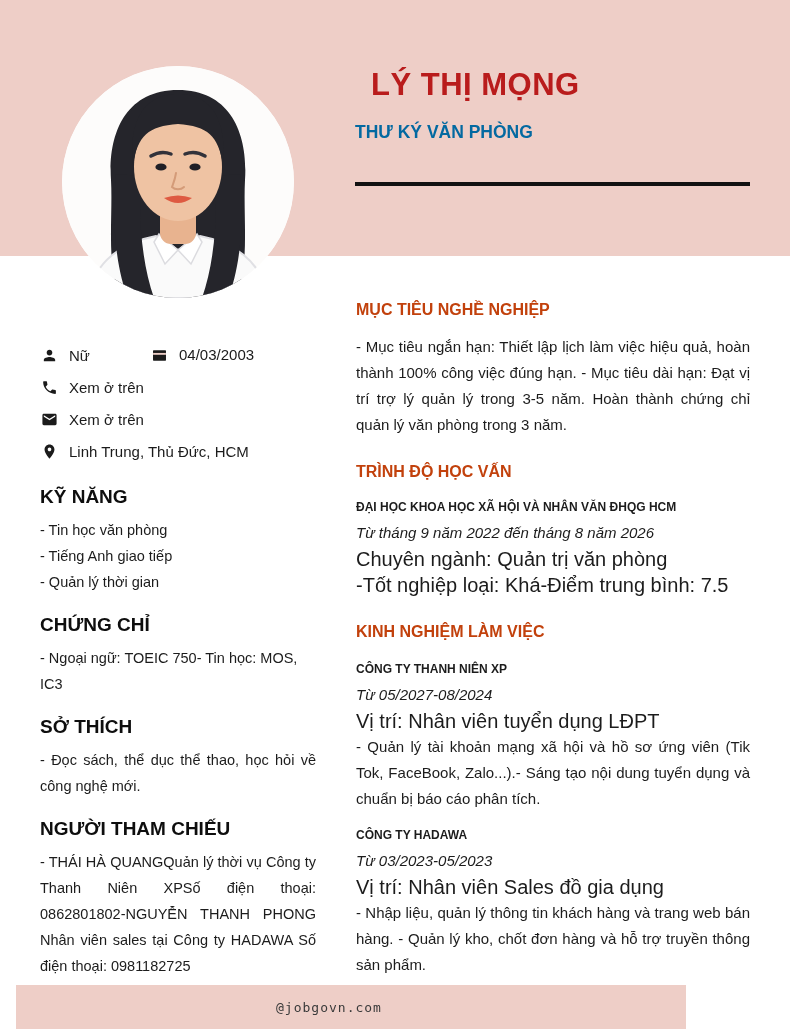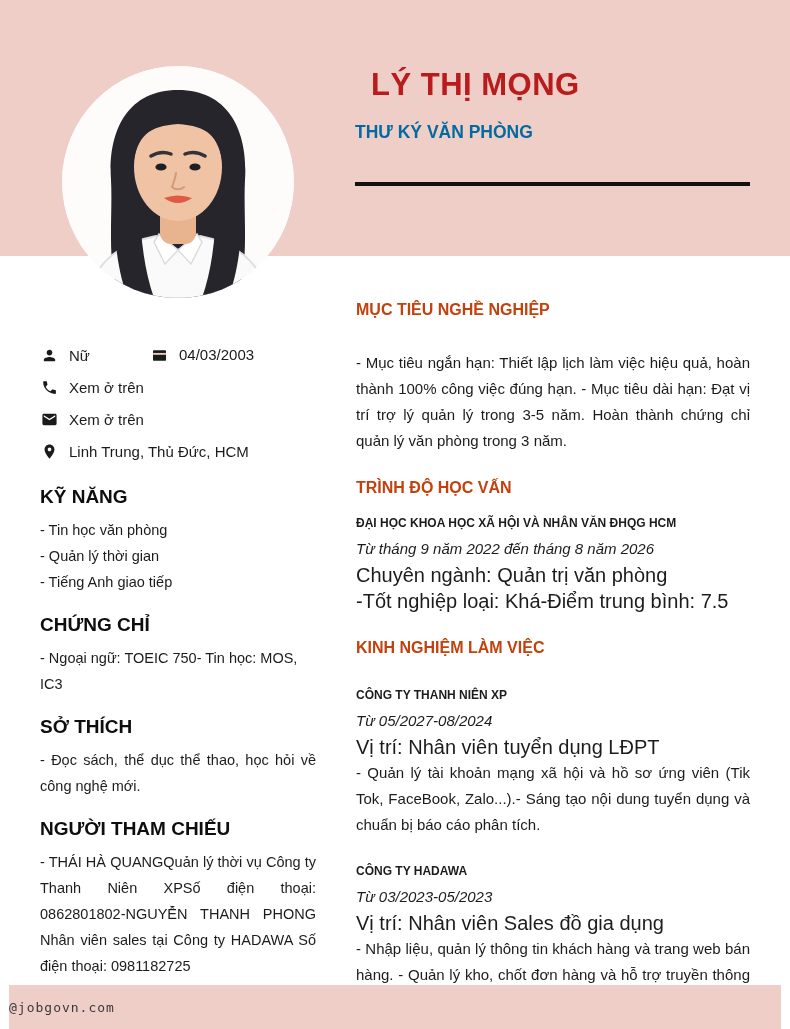--- a/index.html
+++ b/index.html
@@ -3,22 +3,22 @@
 <meta charset="utf-8">
 <style>
   html,body { margin:0; padding:0; background:#e9e9e9; }
   .page {
     position:relative; width:790px; height:1029px; margin:0 auto;
     background:#ffffff; overflow:hidden;
     font-family:"Liberation Sans","DejaVu Sans",sans-serif;
     color:#1c1c1c;
   }
   .band-top    { position:absolute; left:0; top:0;    width:790px; height:256px; background:#eecec7; }
-  .band-bottom { position:absolute; left:9px; top:985px; width:772px; height:44px; background:#eecec7;
-                 display:flex; align-items:center; justify-content:flex-start; }
+  .band-bottom { position:absolute; left:16px; top:985px; width:670px; height:44px; background:#eecec7;
+                 display:flex; align-items:center; justify-content:center; }
   .watermark   { font-family:"DejaVu Sans Mono","Liberation Mono",monospace;
                  font-size:13px; letter-spacing:1px; color:#3a3a3a; padding-right:44px; }
 
   .photo-wrap {
     position:absolute; left:62px; top:66px; width:232px; height:232px;
     border-radius:50%; overflow:hidden; background:#fdfcfb;
   }
   .photo-wrap svg { display:block; width:100%; height:100%; }
 
   .header-block { position:absolute; left:355px; top:50px; width:395px; }
@@ -35,26 +35,26 @@
   .c-cell-dob { display:flex; align-items:flex-start; }
 
   .side-section { margin-top:18px; }
   .side-h { font-size:19px; font-weight:700; color:#0e0e0e; line-height:24px; }
   .side-list { margin-top:8px; }
   .side-li { font-size:14.5px; line-height:26px; }
   .side-p { margin-top:8px; font-size:14.5px; line-height:26px; text-align:justify; }
 
   .main { position:absolute; left:356px; top:296px; width:394px; }
   .main-h { font-size:16px; font-weight:700; color:#c2410c; line-height:28px; }
-  .main-p { margin-top:26px; font-size:15px; line-height:26px; text-align:justify; }
+  .main-p { margin-top:10px; font-size:15px; line-height:26px; text-align:justify; }
   .main-section { margin-top:20px; }
   .sub-h { font-size:12px; font-weight:700; line-height:26px; margin-top:8px; }
   .period { font-size:15px; font-style:italic; line-height:26px; }
   .plain-line { font-size:20px; line-height:26px; }
-  .job { margin-top:20px; }
+  .job { margin-top:10px; }
   .job-desc { font-size:15px; line-height:26px; text-align:justify; }
 </style>
 </head>
 <body>
 
 <div class="page">
 
   <div class="band-top"></div>
 
   <div class="photo-wrap">
@@ -141,22 +141,22 @@
             <path d="M12 2C8.13 2 5 5.13 5 9c0 5.25 7 13 7 13s7-7.75 7-13c0-3.87-3.13-7-7-7zm0 9.5c-1.38 0-2.5-1.12-2.5-2.5s1.12-2.5 2.5-2.5 2.5 1.12 2.5 2.5-1.12 2.5-2.5 2.5z"></path>
           </svg>
       </span>
       <span class="c-text">Linh Trung, Thủ Đức, HCM</span>
     </div>
 
     <div class="side-section">
       <div class="side-h">KỸ NĂNG</div>
       <div class="side-list">
         <div class="side-li">- Tin học văn phòng</div>
+        <div class="side-li">- Tiếng Anh giao tiếp</div>
         <div class="side-li">- Quản lý thời gian</div>
-        <div class="side-li">- Tiếng Anh giao tiếp</div>
       </div>
     </div>
 
     <div class="side-section">
       <div class="side-h">CHỨNG CHỈ</div>
       <div class="side-list">
         <div class="side-li">- Ngoại ngữ: TOEIC 750- Tin học: MOS, IC3</div>
       </div>
     </div>
 

